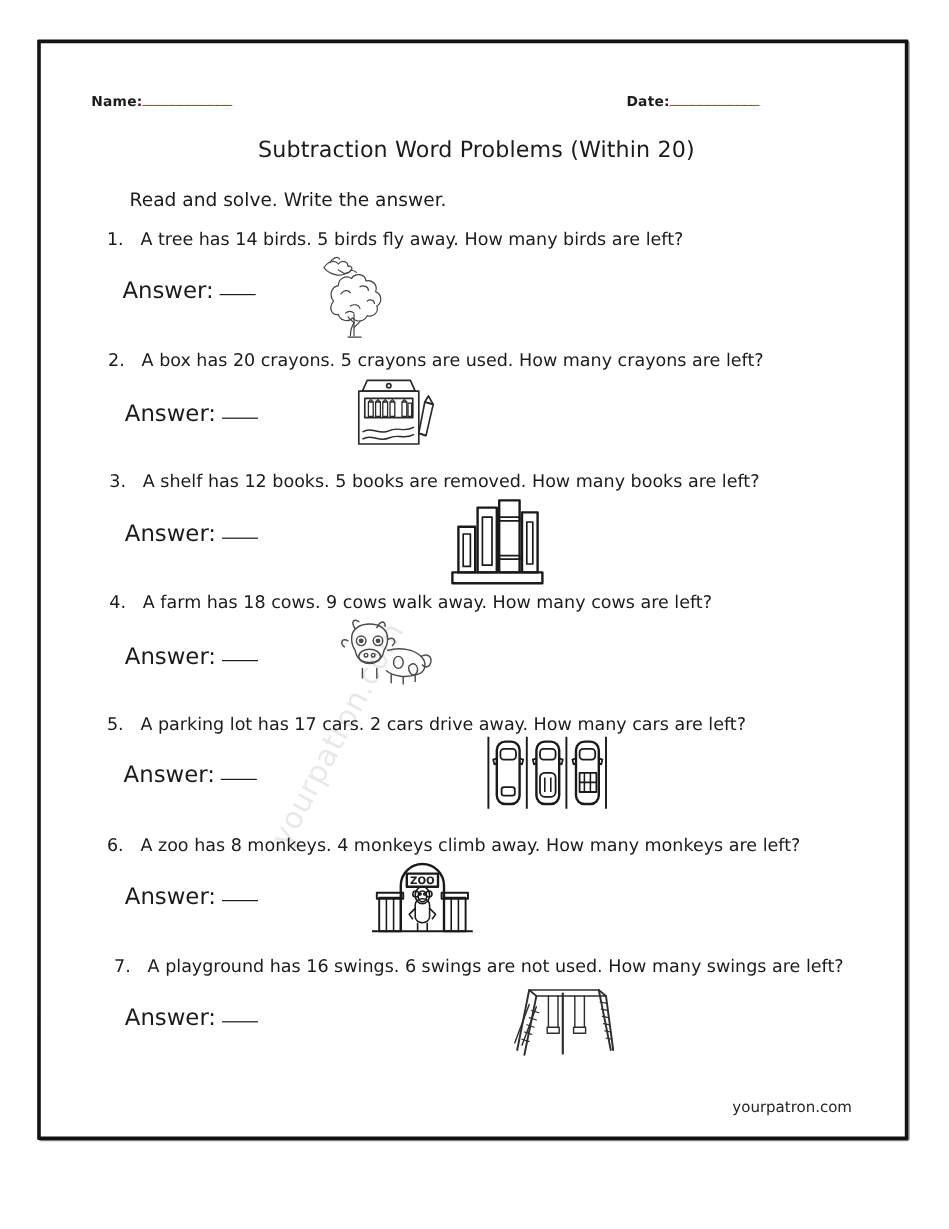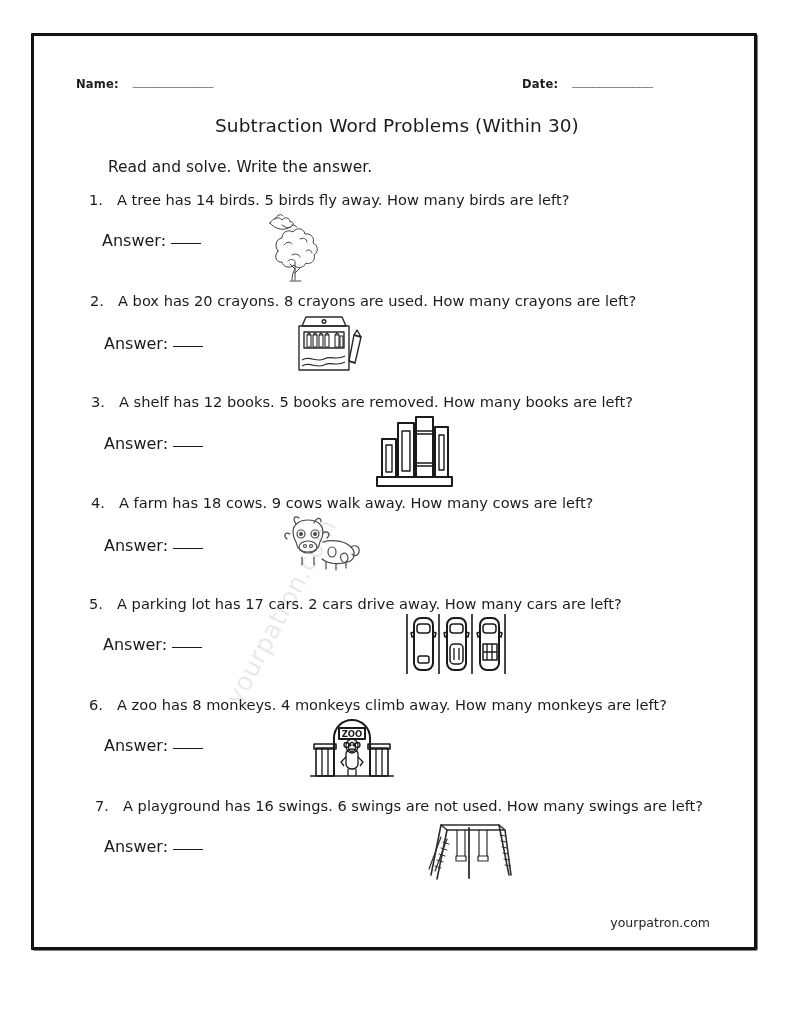--- a/index.html
+++ b/index.html
@@ -64,35 +64,34 @@
     position: absolute;
     left: 0; top: 41px;
     width: 726px;
     height: 24px;
     z-index: 4;
   }
   .meta-block {
     position: absolute;
     display: flex;
     align-items: baseline;
-    gap: 14px;
   }
   #meta-name  { left: 42px; }
   #meta-date  { left: 440px; margin-left: 48px; }
   .meta-label {
     font-family: "DejaVu Sans", sans-serif;
     font-weight: bold;
     font-size: 11.5px;
     color: #1c1c1c;
     letter-spacing: .2px;
   }
   .meta-line {
-    font-family: Liberation Mono, monospace;
+    font-family: Liberation Sans, sans-serif;
     font-size: 12px;
-    color: #701a75;
+    color: #b91c1c;
     letter-spacing: -0.5px;
     position: relative;
     top: -2px;
   }
 
   
   #worksheet-title {
     position: absolute;
     left: 0; top: 79px;
     width: 726px;
@@ -141,21 +140,21 @@
     text-align: right;
   }
   .problem-text { margin-left: 14px; }
 
   .answer-row {
     position: absolute;
     display: flex;
     align-items: baseline;
     gap: 5px;
     font-family: "DejaVu Sans", sans-serif;
-    font-size: 16px;
+    font-size: 19px;
     color: #1b1b1b;
   }
   .answer-blank {
     display: inline-block;
     width: 30px;
     border-bottom: 1.6px solid #1b1b1b;
     position: relative;
     top: -2px;
   }
 
@@ -217,21 +216,21 @@
     <div class="meta-block" id="meta-name">
       <span class="meta-label">Name:</span>
       <span class="meta-line">____________</span>
     </div>
     <div class="meta-block" id="meta-date">
       <span class="meta-label">Date:</span>
       <span class="meta-line">____________</span>
     </div>
   </div>
 
-  <div id="worksheet-title">Subtraction Word Problems (Within 30)</div>
+  <div id="worksheet-title">Subtraction Word Problems (Within 20)</div>
 
   <div id="worksheet-instruction">Read and solve. Write the answer.</div>
 
   <div id="problem-list">
 
     <div class="problem p1">
       <div class="problem-question">
         <span class="problem-number">1.</span>
         <span class="problem-text">A tree has 14 birds. 5 birds fly away. How many birds are left?</span>
       </div>
@@ -256,21 +255,21 @@
           <path d="M47 64l5-5"></path>
           <path d="M42 72h11"></path>
           <path d="M44 71c0-4 1-8 3-11"></path>
         </svg>
       </div>
     </div>
 
     <div class="problem p2">
       <div class="problem-question">
         <span class="problem-number">2.</span>
-        <span class="problem-text">A box has 20 crayons. 8 crayons are used. How many crayons are left?</span>
+        <span class="problem-text">A box has 20 crayons. 5 crayons are used. How many crayons are left?</span>
       </div>
       <div class="answer-row">
         <span>Answer:</span>
         <span class="answer-blank"></span>
       </div>
       <div class="clipart">
         <svg width="82" height="62" viewBox="0 0 82 62" fill="none" stroke="#2a2a2a" stroke-width="1.4" stroke-linejoin="round">
           <path d="M12 12h44l-4-9H16z"></path>
           <circle cx="34" cy="7.5" r="1.8"></circle>
           <rect x="9" y="12" width="50" height="44"></rect>

